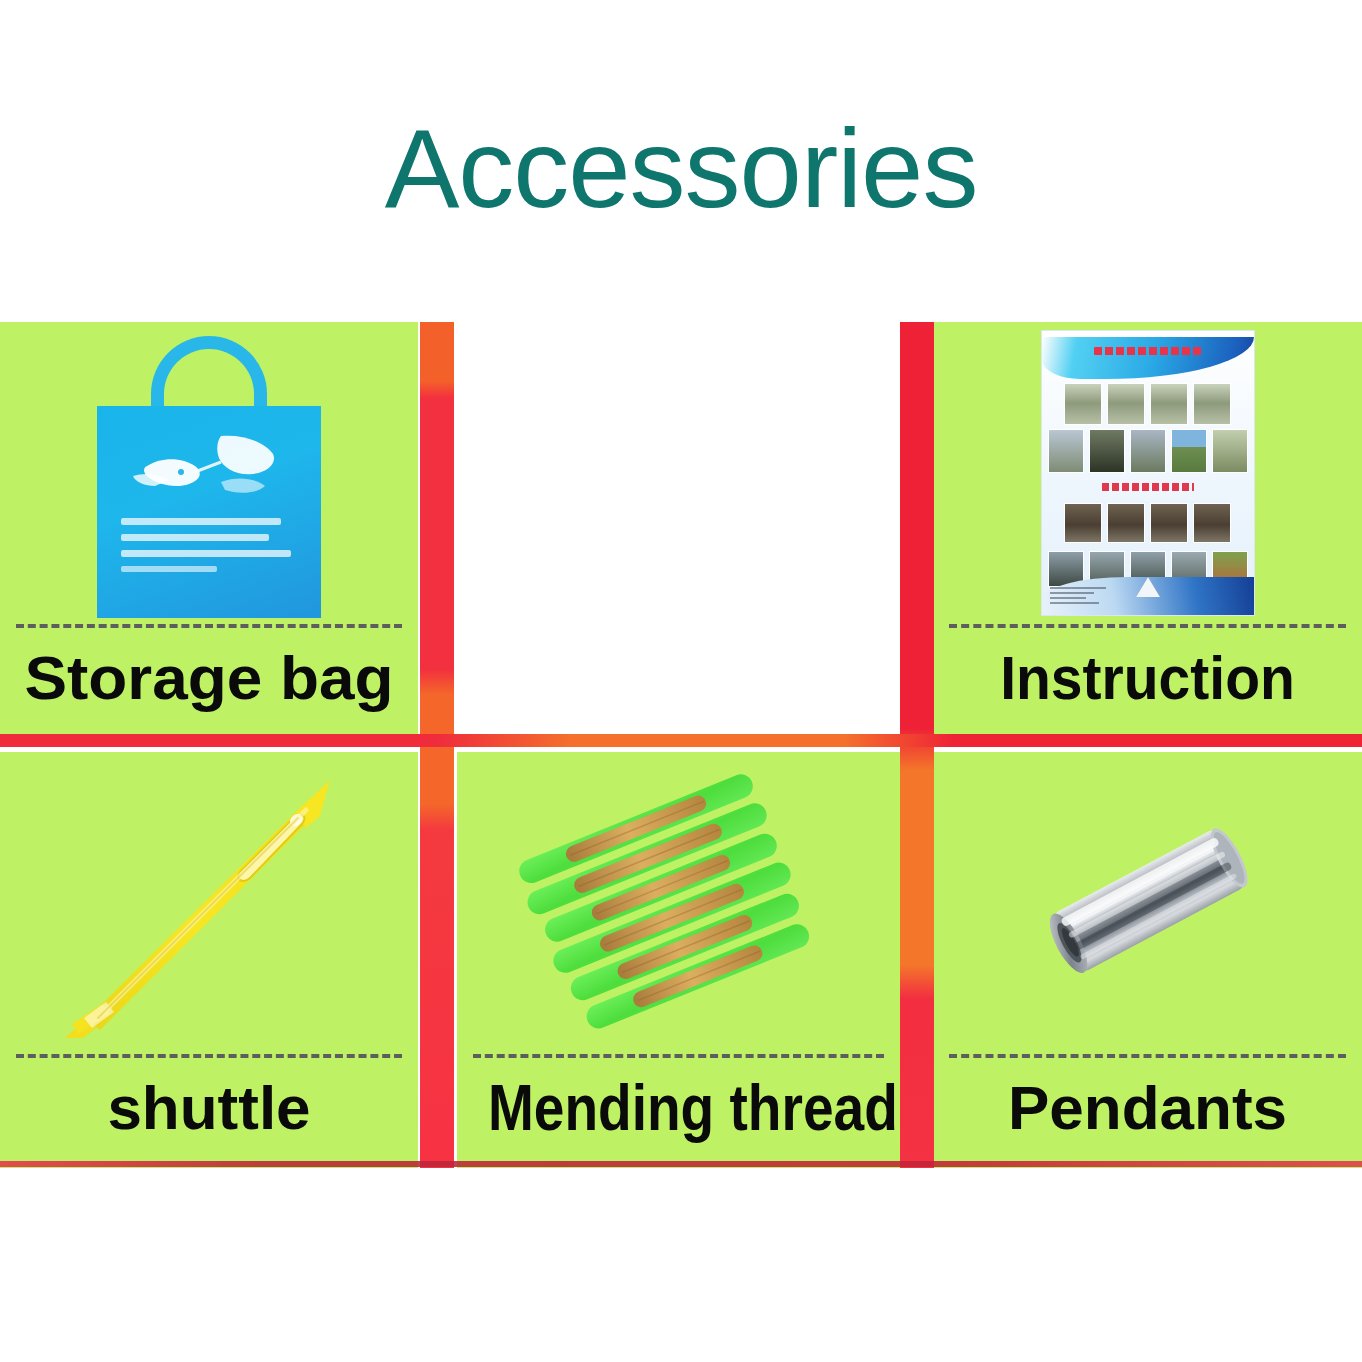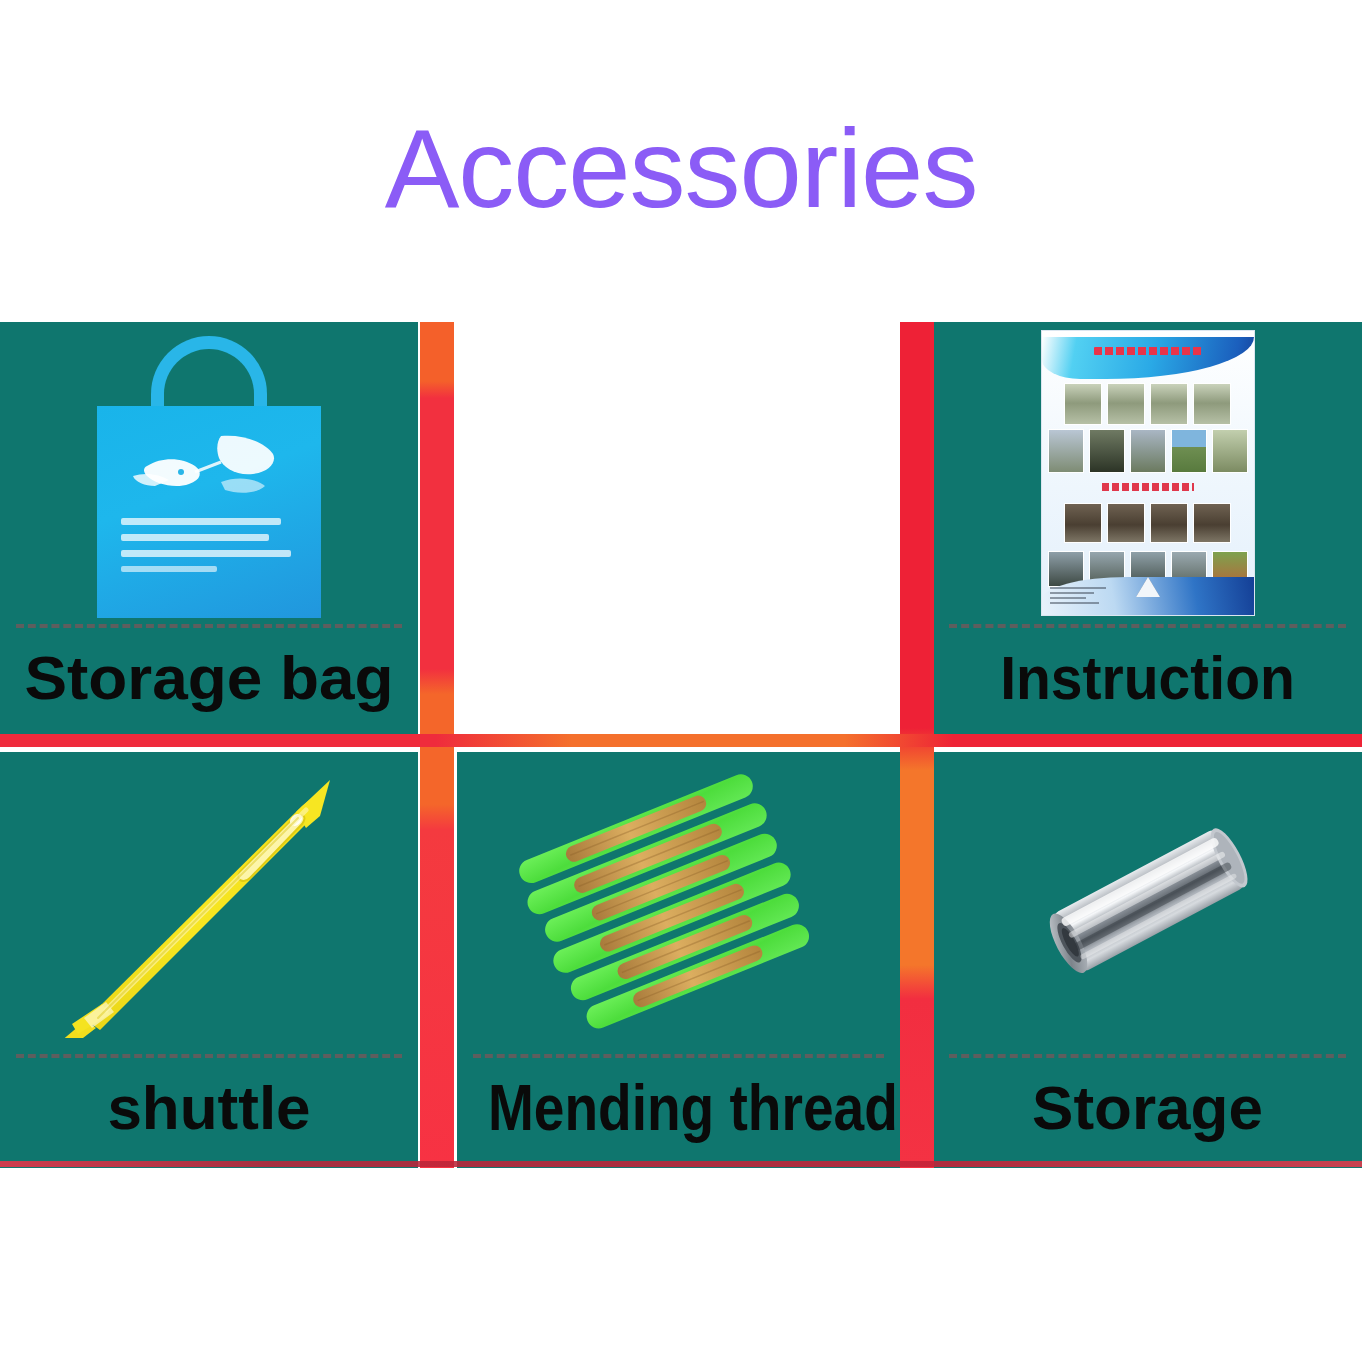--- a/index.html
+++ b/index.html
@@ -24,36 +24,36 @@
   #title {
     position: absolute;
     left: 0;
     top: 108px;
     width: 1362px;
     text-align: center;
     font-size: 112px;
     line-height: 122px;
     font-weight: 400;
     letter-spacing: -1px;
-    color: #8b5cf6;
+    color: #0f766e;
     font-family: "Liberation Sans", sans-serif;
   }
 
   
   #grid {
     position: absolute;
     left: 0;
     top: 322px;
     width: 1362px;
     height: 846px;
   }
 
   .cell {
     position: absolute;
-    background: #0f766e;
+    background: #bef264;
     overflow: hidden;
   }
   .c-r0 { top: 0; height: 418px; }
   .c-r1 { top: 430px; height: 416px; }
   .c-c0 { left: 0;    width: 418px; }
   .c-c1 { left: 457px; width: 443px; }
   .c-c2 { left: 933px; width: 429px; }
 
   .cell-art {
     position: absolute;
@@ -519,21 +519,21 @@
 
               <rect x="64" y="100" width="176" height="9" rx="4" fill="#ffffff" opacity=".78"></rect>
               <rect x="64" y="116" width="176" height="6" rx="3" fill="#ffffff" opacity=".45"></rect>
               <rect x="64" y="141" width="176" height="5" rx="2.5" fill="#ffffff" opacity=".35"></rect>
               <rect x="64" y="128" width="176" height="8" rx="4" fill="#31373d" opacity=".45"></rect>
             </g>
           </svg>
         </div>
       </div>
       <div class="dashline"></div>
-      <div class="cell-label">Storage</div>
+      <div class="cell-label">Pendants</div>
     </div>
 
     <div class="vdiv" id="vdiv-1"></div>
     <div class="vdiv" id="vdiv-2"></div>
     <div id="hdiv"></div>
     <div id="bottom-line"></div>
 
   </div>
 </div>
 

